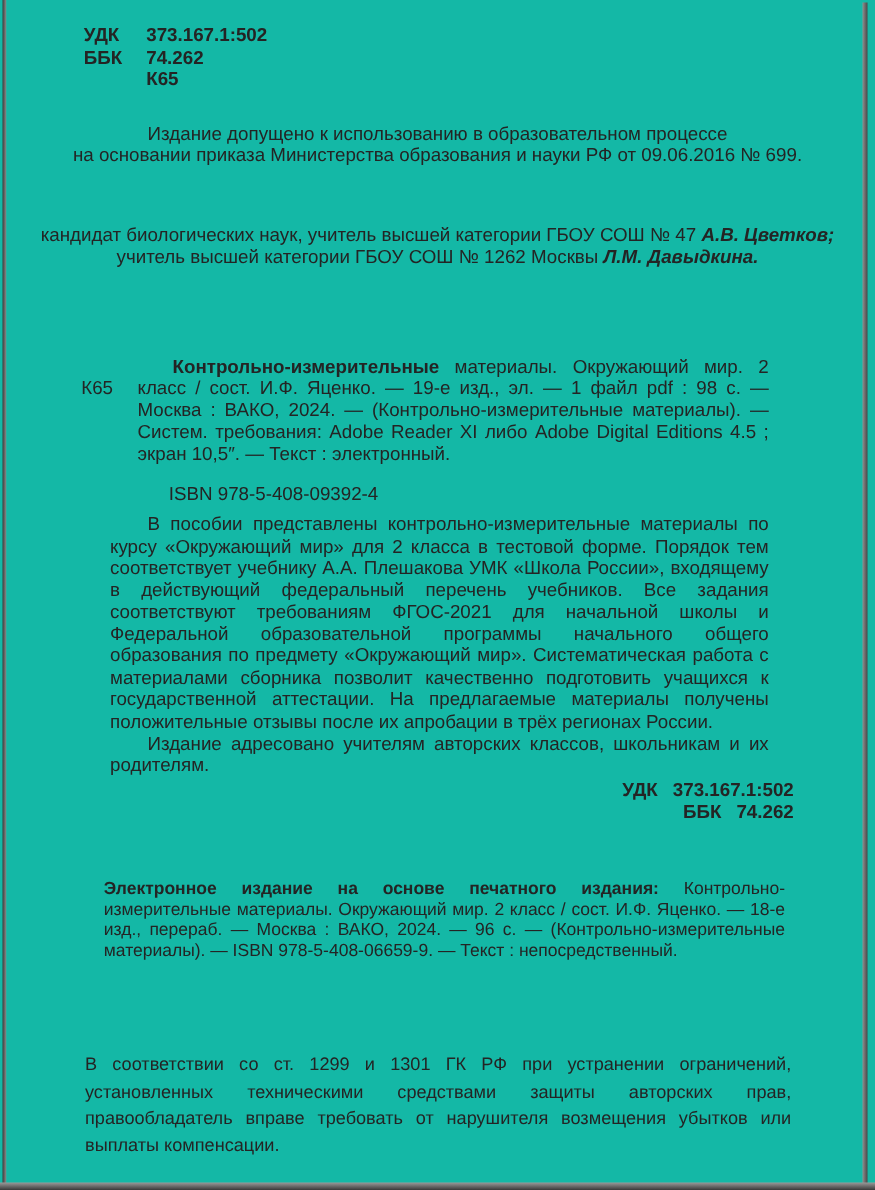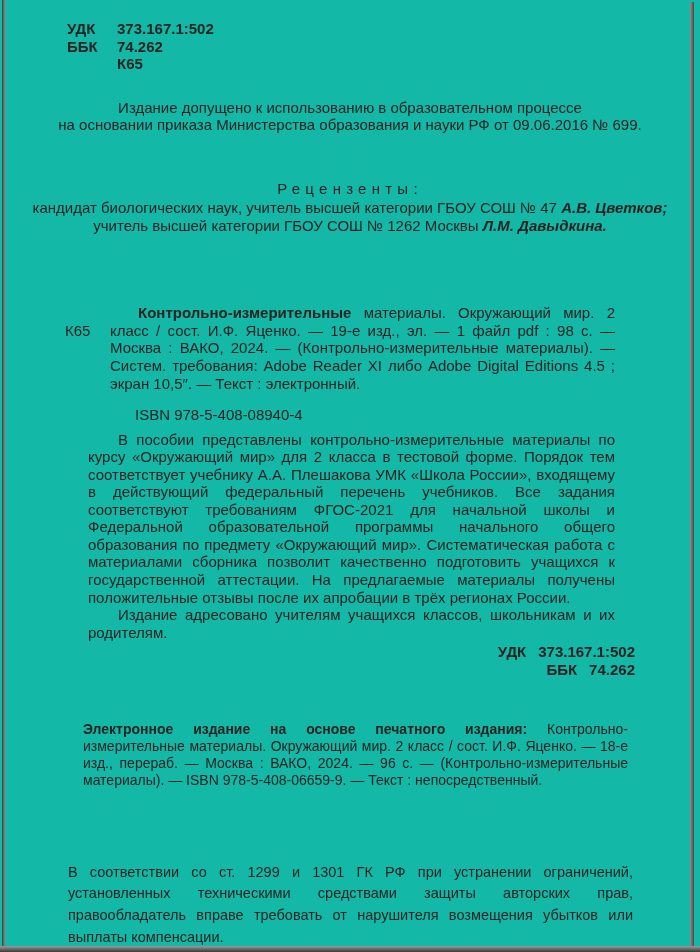--- a/index.html
+++ b/index.html
@@ -91,35 +91,34 @@
         <span>К65</span>
       </div>
     </div>
 
     <div class="permission">
       <div>Издание допущено к использованию в образовательном процессе</div>
       <div>на основании приказа Министерства образования и науки РФ от 09.06.2016 № 699.</div>
     </div>
 
     <div class="reviewers">
-      <div class="heading">Рецензенты:</div>
       <div><span>кандидат биологических наук, учитель высшей категории ГБОУ СОШ № 47 </span><span class="name">А.В. Цветков;</span></div>
       <div><span>учитель высшей категории ГБОУ СОШ № 1262 Москвы </span><span class="name">Л.М. Давыдкина.</span></div>
     </div>
 
     <div class="catalog">
       <span class="sign">К65</span>
       <p><span class="lead">Контрольно-измерительные</span><span> материалы. Окружающий мир. 2 класс / сост. И.Ф. Яценко. — 19-е изд., эл. — 1 файл pdf : 98 с. — Москва : ВАКО, 2024. — (Контрольно-измерительные материалы). — Систем. требования: Adobe Reader XI либо Adobe Digital Editions 4.5 ; экран 10,5″. — Текст : электронный.</span></p>
     </div>
 
-    <div class="isbn-main">ISBN 978-5-408-08940-4</div>
+    <div class="isbn-main">ISBN 978-5-408-09392-4</div>
 
     <div class="annotation">
       <p>В пособии представлены контрольно-измерительные материалы по курсу «Окружающий мир» для 2 класса в тестовой форме. Порядок тем соответствует учебнику А.А. Плешакова УМК «Школа России», входящему в действующий федеральный перечень учебников. Все задания соответствуют требованиям ФГОС-2021 для начальной школы и Федеральной образовательной программы начального общего образования по предмету «Окружающий мир». Систематическая работа с материалами сборника позволит качественно подготовить учащихся к государственной аттестации. На предлагаемые материалы получены положительные отзывы после их апробации в трёх регионах России.</p>
-      <p>Издание адресовано учителям учащихся классов, школьникам и их родителям.</p>
+      <p>Издание адресовано учителям авторских классов, школьникам и их родителям.</p>
     </div>
 
     <div class="codes-right">
       <div class="row">
         <span class="lbl">УДК</span>
         <span>373.167.1:502</span>
       </div>
       <div class="row">
         <span class="lbl">ББК</span>
         <span>74.262</span>

